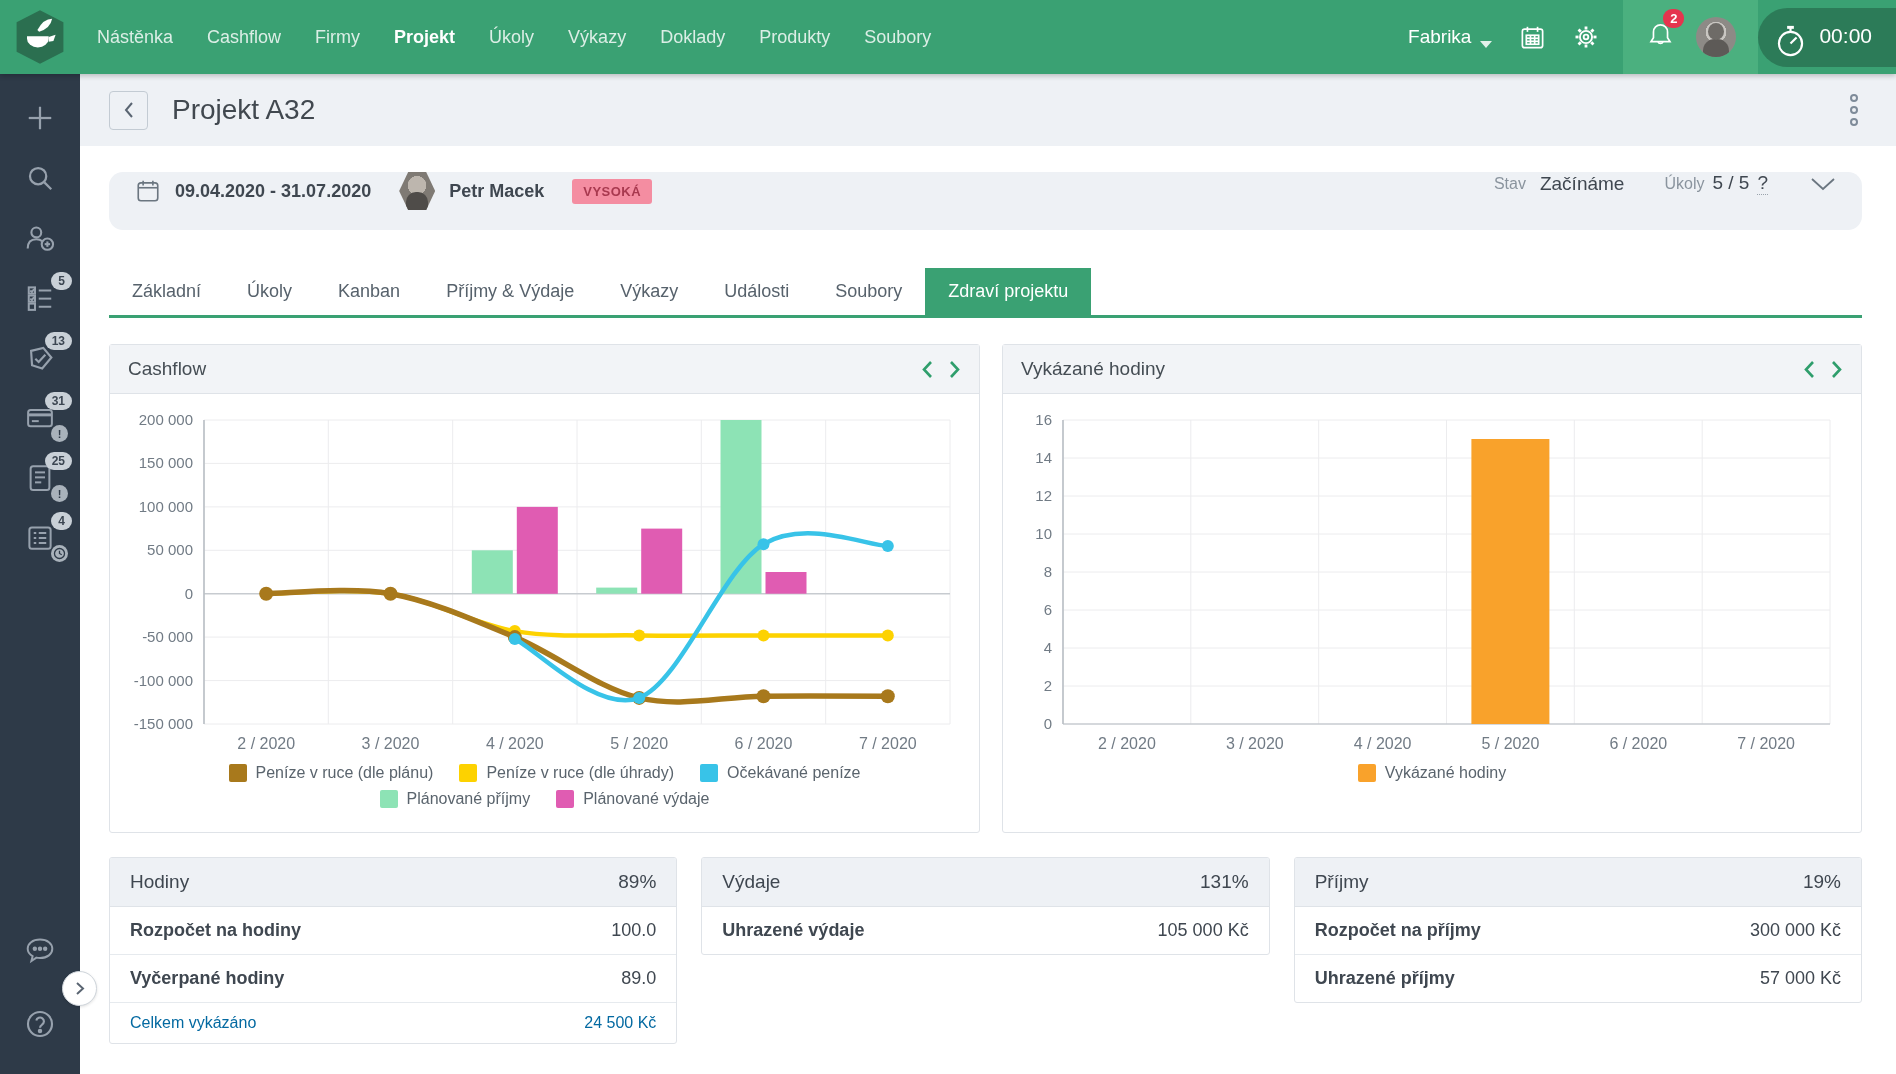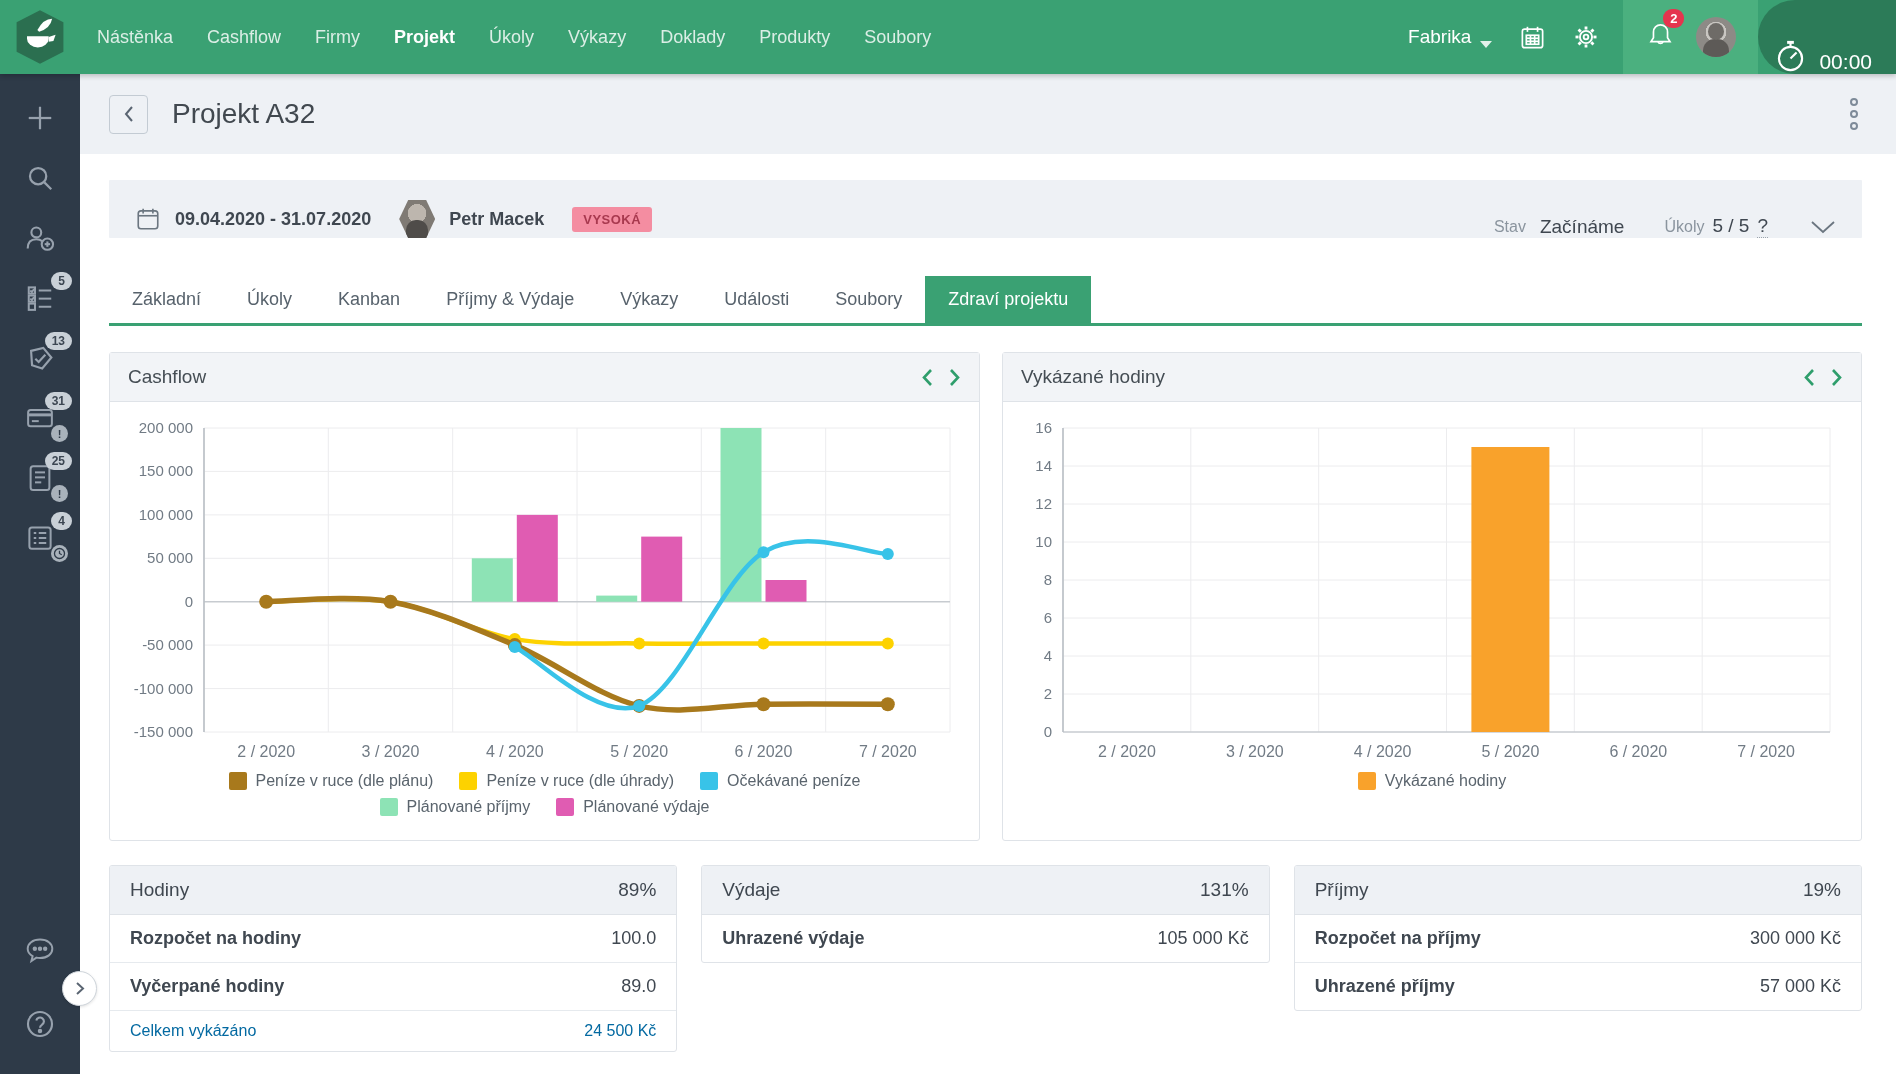--- a/index.html
+++ b/index.html
@@ -23,49 +23,49 @@
   .tb-panel { display:flex; align-items:center; height:74px; background:#4bb07f; padding:0 12px; margin-left:10px; }
   .bell-wrap { position:relative; padding:0 12px; cursor:pointer; }
   .bell-badge { position:absolute; top:-12px; right:2px; background:#e5344e; color:#fff; font-size:13px;
     font-weight:bold; border-radius:9px; padding:2px 7px; }
   .avatar { width:40px; height:40px; border-radius:50%; margin:0 10px;
     background:radial-gradient(circle at 50% 38%, #c9c6c2 0 32%, #8d8a86 33% 100%); position:relative; overflow:hidden; cursor:pointer;}
   .avatar:after { content:""; position:absolute; left:50%; top:56%; transform:translateX(-50%);
     width:26px; height:26px; border-radius:45% 45% 0 0; background:#5d5a57; }
   .avatar:before { content:""; position:absolute; left:50%; top:16%; transform:translateX(-50%);
     width:16px; height:17px; border-radius:50%; background:#6e6b67; z-index:1; }
-  .timer { display:flex; align-items:flex-end; gap:12px; height:74px; background:#2c7b58;
-    border-radius:37px 0 0 37px; padding:0 24px 0 16px; cursor:pointer; }
+  .timer { display:flex; align-items:flex-start; gap:12px; height:59px; background:#2c7b58;
+    border-radius:37px 0 0 37px; padding:16px 24px 0 16px; cursor:pointer; }
   .timer-time { color:#fff; font-size:21px; }
 
   
   .shell { display:flex; height:1000px; }
   .sidebar { width:80px; background:#2e3a48; display:flex; flex-direction:column; align-items:center;
     padding:16px 0 18px; position:relative; z-index:2; }
   .sb-item { position:relative; width:44px; height:60px; display:flex; align-items:center; justify-content:center; cursor:pointer; }
   .sb-badge { position:absolute; top:2px; right:-10px; background:#c9d0d7; color:#3c4652; font-size:12px;
     font-weight:bold; border-radius:10px; padding:2px 7px; line-height:1.2; }
   .sb-sub { position:absolute; right:-6px; bottom:8px; width:17px; height:17px; border-radius:50%;
     background:#a9b2bb; color:#2e3a48; font-size:11px; font-weight:bold; display:flex; align-items:center; justify-content:center; }
   .sb-bottom { margin-top:auto; display:flex; flex-direction:column; gap:14px; }
   .edge-toggle { position:absolute; left:62px; top:971px; width:35px; height:35px; border-radius:50%;
     background:#fff; border:1px solid #cfd5db; box-shadow:0 1px 3px rgba(0,0,0,.12); z-index:6;
     display:flex; align-items:center; justify-content:center; cursor:pointer; }
 
   
   .content { flex:1; display:flex; flex-direction:column; background:#fff; overflow:hidden; }
-  .page-head { height:80px; background:#eef1f5; display:flex; align-items:center; padding:0 32px 0 29px; }
+  .page-head { height:72px; background:#eef1f5; display:flex; align-items:center; padding:0 32px 0 29px; }
   .back-btn { width:39px; height:39px; border:1px solid #c3cbd3; border-radius:4px; background:transparent;
     display:flex; align-items:center; justify-content:center; cursor:pointer; }
   .page-title { font-size:28px; color:#41484f; margin-left:24px; }
   .dots-menu { margin-left:auto; display:flex; flex-direction:column; gap:4px; cursor:pointer; padding:6px; }
   .dots-menu i { width:8px; height:8px; border:2px solid #7e8b99; border-radius:50%; display:block; }
 
   .page-body { padding:26px 34px 0 29px; }
-  .info-bar { height:58px; background:#eef1f5; border-radius:1px; display:flex; align-items:flex-end; padding:0 26px; }
+  .info-bar { height:58px; background:#eef1f5; border-radius:14px; display:flex; align-items:flex-start; padding:0 26px; }
   .info-left { display:flex; align-items:center; gap:14px; }
   .dates { font-size:18px; font-weight:bold; color:#3f4750; margin-right:14px; }
   .owner-avatar { width:36px; height:38px; clip-path:polygon(25% 0,75% 0,100% 50%,75% 100%,25% 100%,0 50%);
     background:radial-gradient(circle at 50% 35%, #bdb6ae 0 30%, #7f7a74 31% 100%); position:relative; }
   .owner-avatar:after { content:""; position:absolute; left:50%; top:52%; transform:translateX(-50%);
     width:22px; height:22px; border-radius:45% 45% 0 0; background:#4f4c49; }
   .owner-name { font-size:18px; font-weight:bold; color:#3f4750; }
   .prio-badge { background:#f48da1; color:#a8394f; font-size:13px; font-weight:bold; letter-spacing:.5px;
     border-radius:3px; padding:5px 11px; margin-left:14px; }
   .info-right { margin-left:auto; display:flex; align-items:center; gap:14px; }

